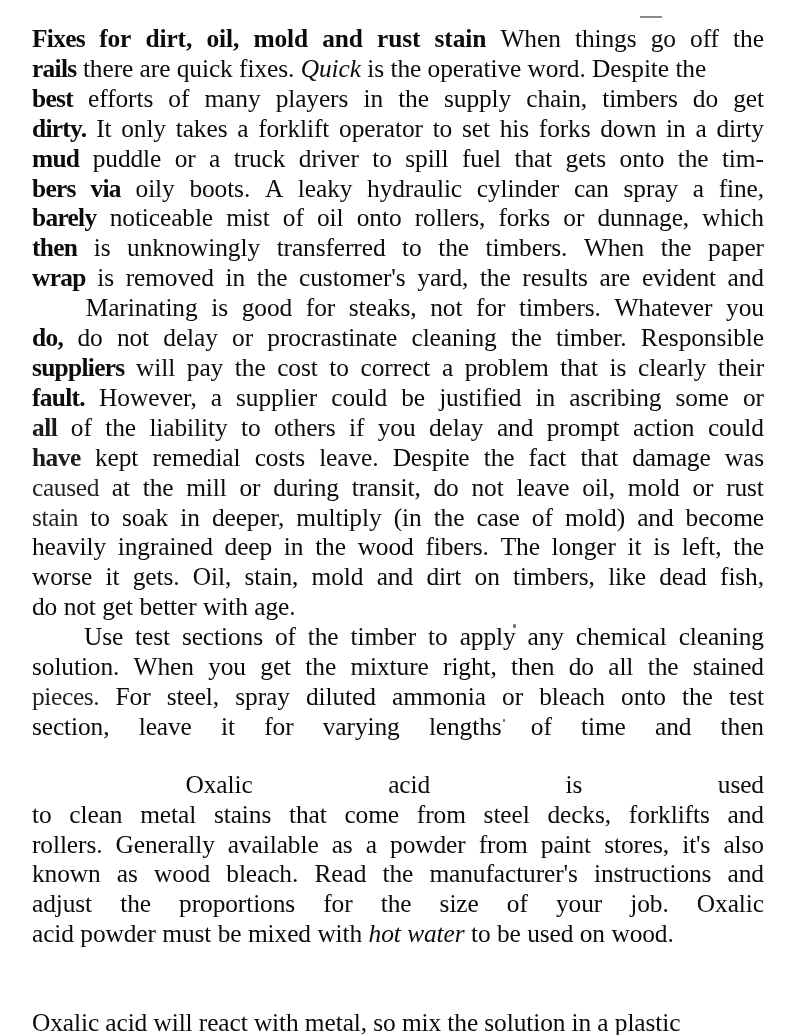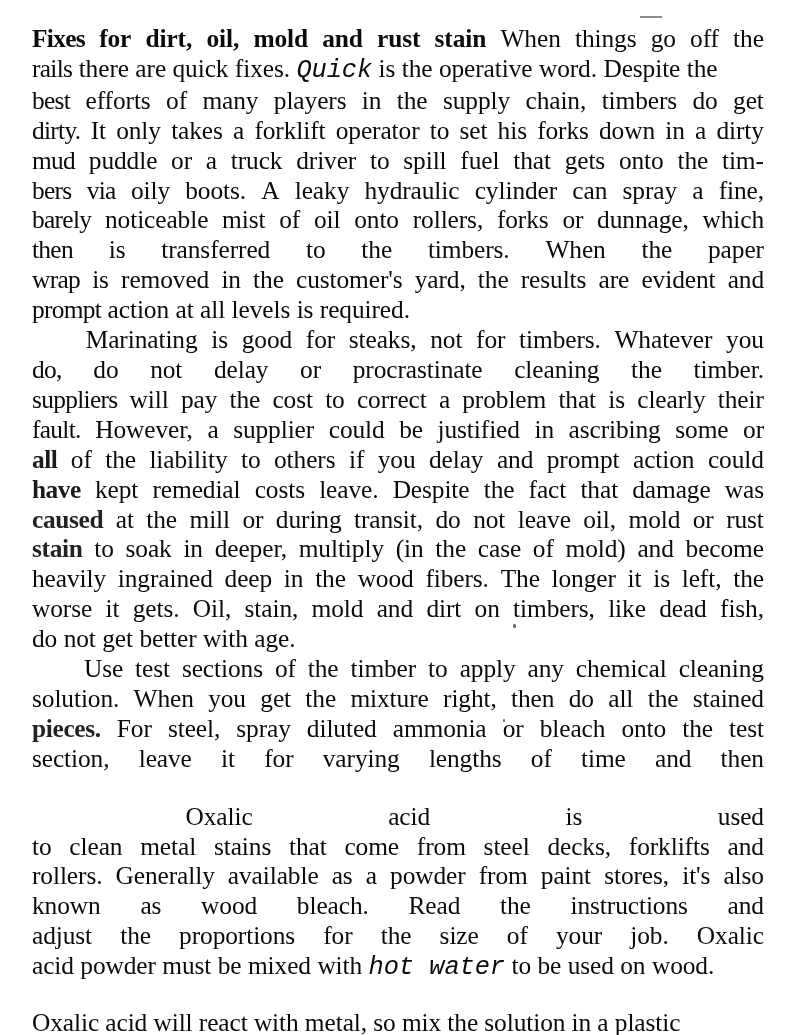--- a/index.html
+++ b/index.html
@@ -48,25 +48,25 @@
   .para .ln.just {
     display: flex;
     justify-content: space-between;
     white-space: normal;
   }
   .para .ln.just > span { white-space: pre; }
 
   .indent { display: inline-block; width: 40px; }
 
   
-  .heavy      { font-weight: 400; letter-spacing: -0.7px; }
+  .heavy      { font-weight: 700; letter-spacing: -0.7px; }
   .semiheavy  { font-weight: 700; letter-spacing: -0.5px; opacity: 0.93; }
-  .lightheavy { font-weight: 700; letter-spacing: -0.35px; opacity: 0.9; }
-
-  .it  { font-style: italic; font-family: Liberation Mono, monospace; }
+  .lightheavy { font-weight: 400; letter-spacing: -0.35px; opacity: 0.9; }
+
+  .it  { font-style: italic; }
   .bd  { font-weight: 700; }
 
   
   .sub { font-size: 0.66em; vertical-align: -0.28em; font-weight: 700; }
 
   .gap-para { height: 28px; }
   .runin-gap { display: inline-block; width: 18px; }
 
   
   .speck {
@@ -202,20 +202,21 @@
           <span>onto</span>
           <span>rollers,</span>
           <span>forks</span>
           <span>or</span>
           <span>dunnage,</span>
           <span>which</span>
         </span>
       <span class="ln just">
           <span class="heavy">then</span>
           <span>is</span>
+          <span>unknowingly</span>
           <span>transferred</span>
           <span>to</span>
           <span>the</span>
           <span>timbers.</span>
           <span>When</span>
           <span>the</span>
           <span>paper</span>
         </span>
       <span class="ln just">
           <span class="heavy">wrap</span>
@@ -224,23 +225,20 @@
           <span>in</span>
           <span>the</span>
           <span>customer's</span>
           <span>yard,</span>
           <span>the</span>
           <span>results</span>
           <span>are</span>
           <span>evident</span>
           <span>and</span>
         </span>
-      <span class="ln">
-        <span class="heavy">prompt</span><span>&nbsp;</span><span>action at all levels is required.</span>
-      </span>
     </p>
 
     <p class="para">
       <span class="ln just">
           <span class="indent"></span>
           <span>Marinating</span>
           <span>is</span>
           <span>good</span>
           <span>for</span>
           <span>steaks,</span>
@@ -253,20 +251,21 @@
       <span class="ln just">
           <span class="heavy">do,</span>
           <span>do</span>
           <span>not</span>
           <span>delay</span>
           <span>or</span>
           <span>procrastinate</span>
           <span>cleaning</span>
           <span>the</span>
           <span>timber.</span>
+          <span>Responsible</span>
         </span>
       <span class="ln just">
           <span class="heavy">suppliers</span>
           <span>will</span>
           <span>pay</span>
           <span>the</span>
           <span>cost</span>
           <span>to</span>
           <span>correct</span>
           <span>a</span>
@@ -475,20 +474,21 @@
           <span>it's</span>
           <span>also</span>
         </span>
       <span class="ln just">
           <span>known</span>
           <span>as</span>
           <span>wood</span>
           <span>bleach.</span>
           <span>Read</span>
           <span>the</span>
+          <span>manufacturer's</span>
           <span>instructions</span>
           <span>and</span>
         </span>
       <span class="ln just">
           <span>adjust</span>
           <span>the</span>
           <span>proportions</span>
           <span>for</span>
           <span>the</span>
           <span>size</span>

